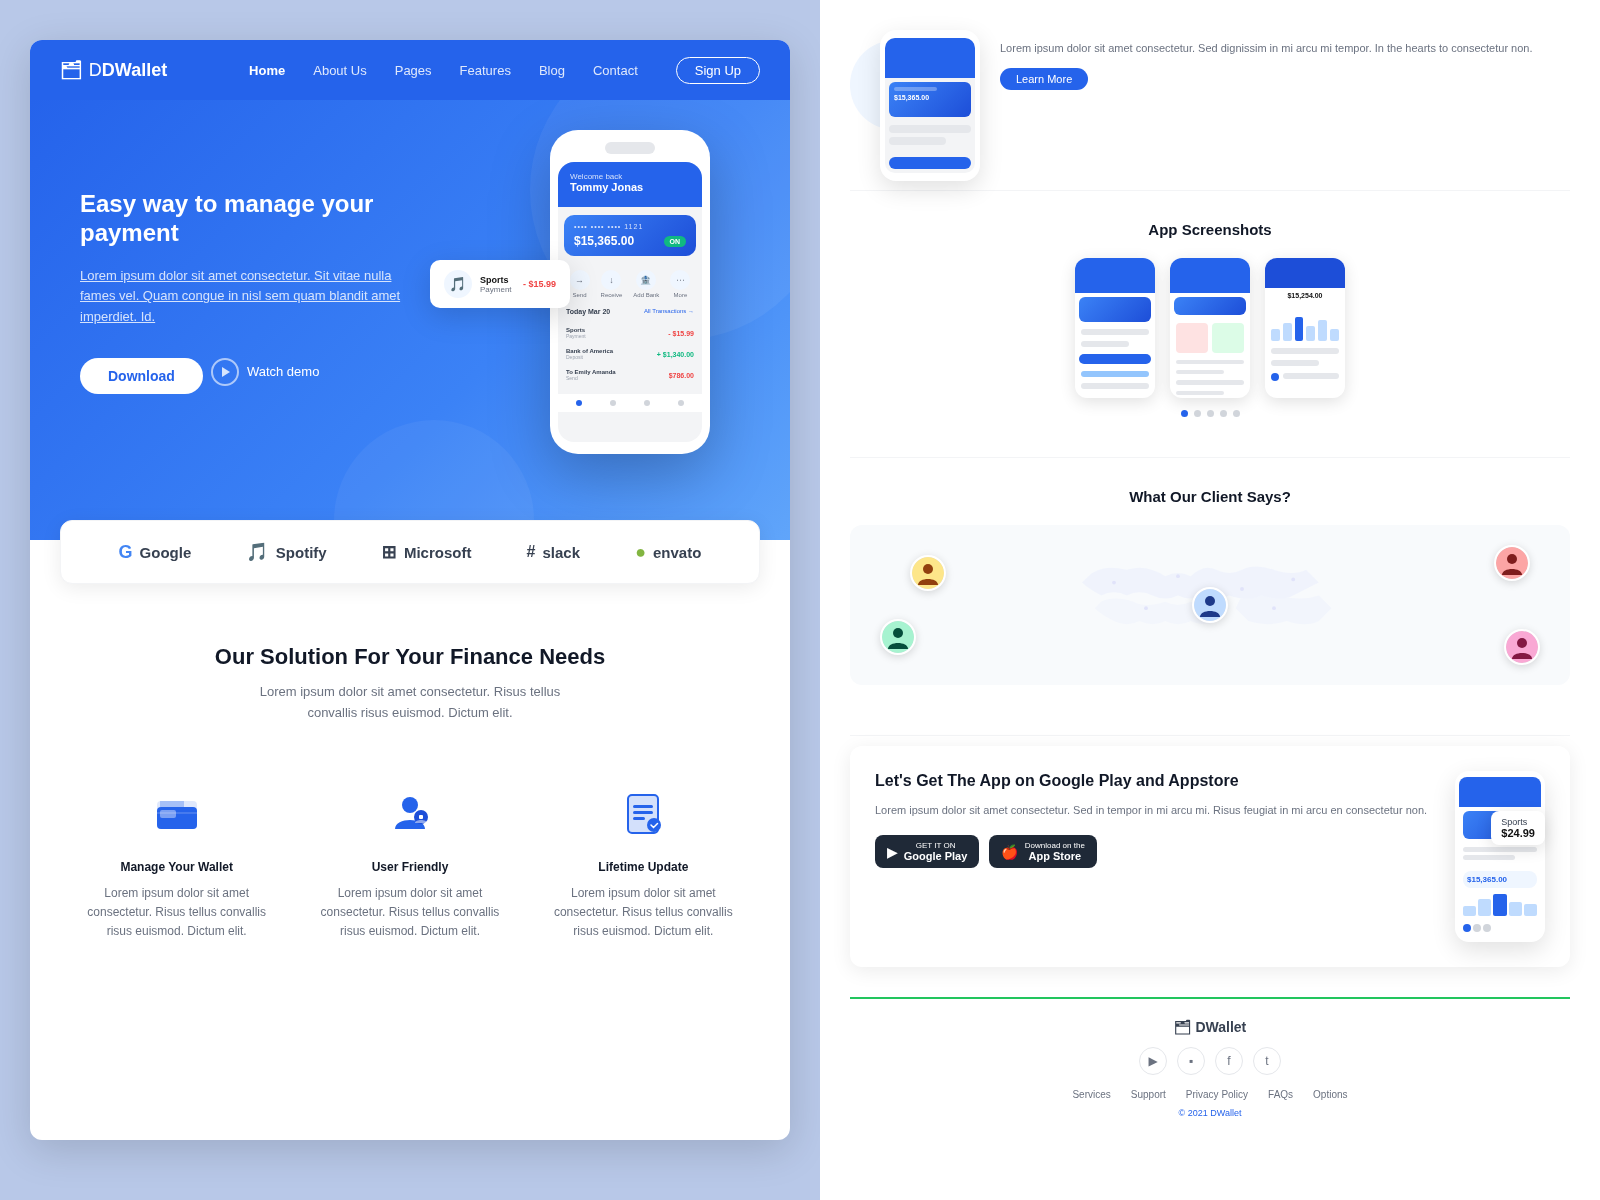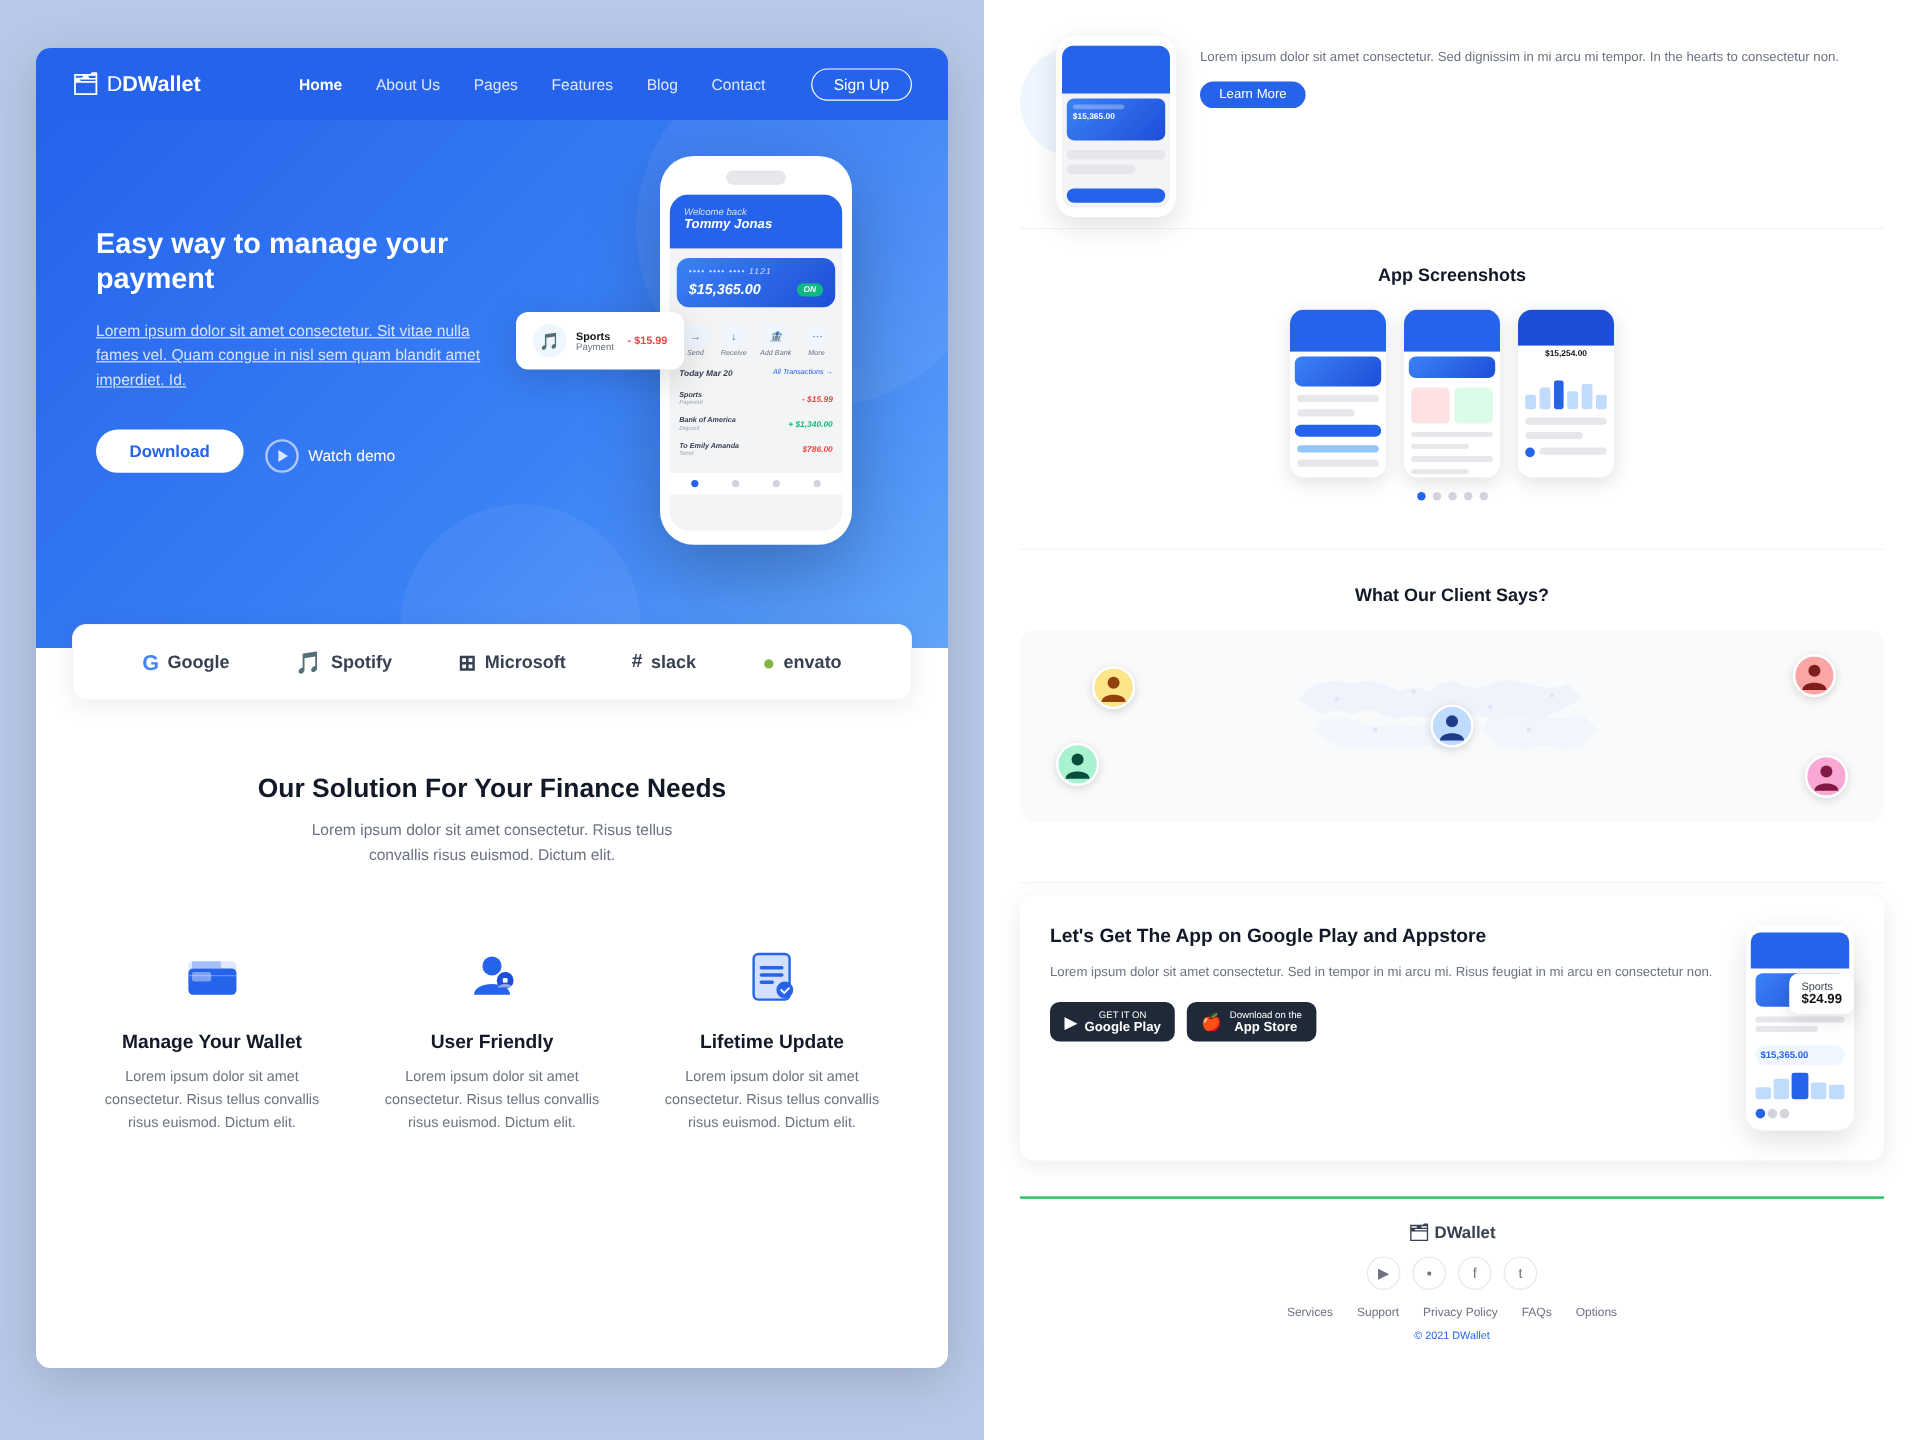--- a/index.html
+++ b/index.html
@@ -114,22 +114,22 @@
     }
     .hero-desc {
       color: rgba(255,255,255,0.8);
       font-size: 13px;
       line-height: 1.6;
       margin-bottom: 30px;
       text-decoration: underline;
     }
     .hero-buttons {
       display: flex;
-      gap: 18px;
-      align-items: flex-end;
+      gap: 8px;
+      align-items: flex-start;
     }
     .btn-download {
       background: #fff;
       color: #2563eb;
       border: none;
       border-radius: 25px;
       padding: 10px 28px;
       font-size: 14px;
       font-weight: 600;
       cursor: pointer;
@@ -161,21 +161,20 @@
       border-bottom: 5px solid transparent;
       margin-left: 2px;
     }
 
     
     .phone-mockup {
       position: absolute;
       right: 80px;
       top: 30px;
       z-index: 3;
-      font-style: italic;
     }
     .phone-outer {
       width: 160px;
       background: #fff;
       border-radius: 28px;
       box-shadow: 0 20px 60px rgba(0,0,0,0.25);
       padding: 12px 8px;
       position: relative;
     }
     .phone-notch {
@@ -358,21 +357,21 @@
     }
     .feature-icon-wrap {
       width: 60px;
       height: 60px;
       margin: 0 auto 16px;
       display: flex;
       align-items: center;
       justify-content: center;
     }
     .feature-title {
-      font-size: 16px;
+      font-size: 12px;
       font-weight: 700;
       color: #111827;
       margin-bottom: 10px;
     }
     .feature-desc {
       font-size: 12px;
       color: #6b7280;
       line-height: 1.6;
     }
 

